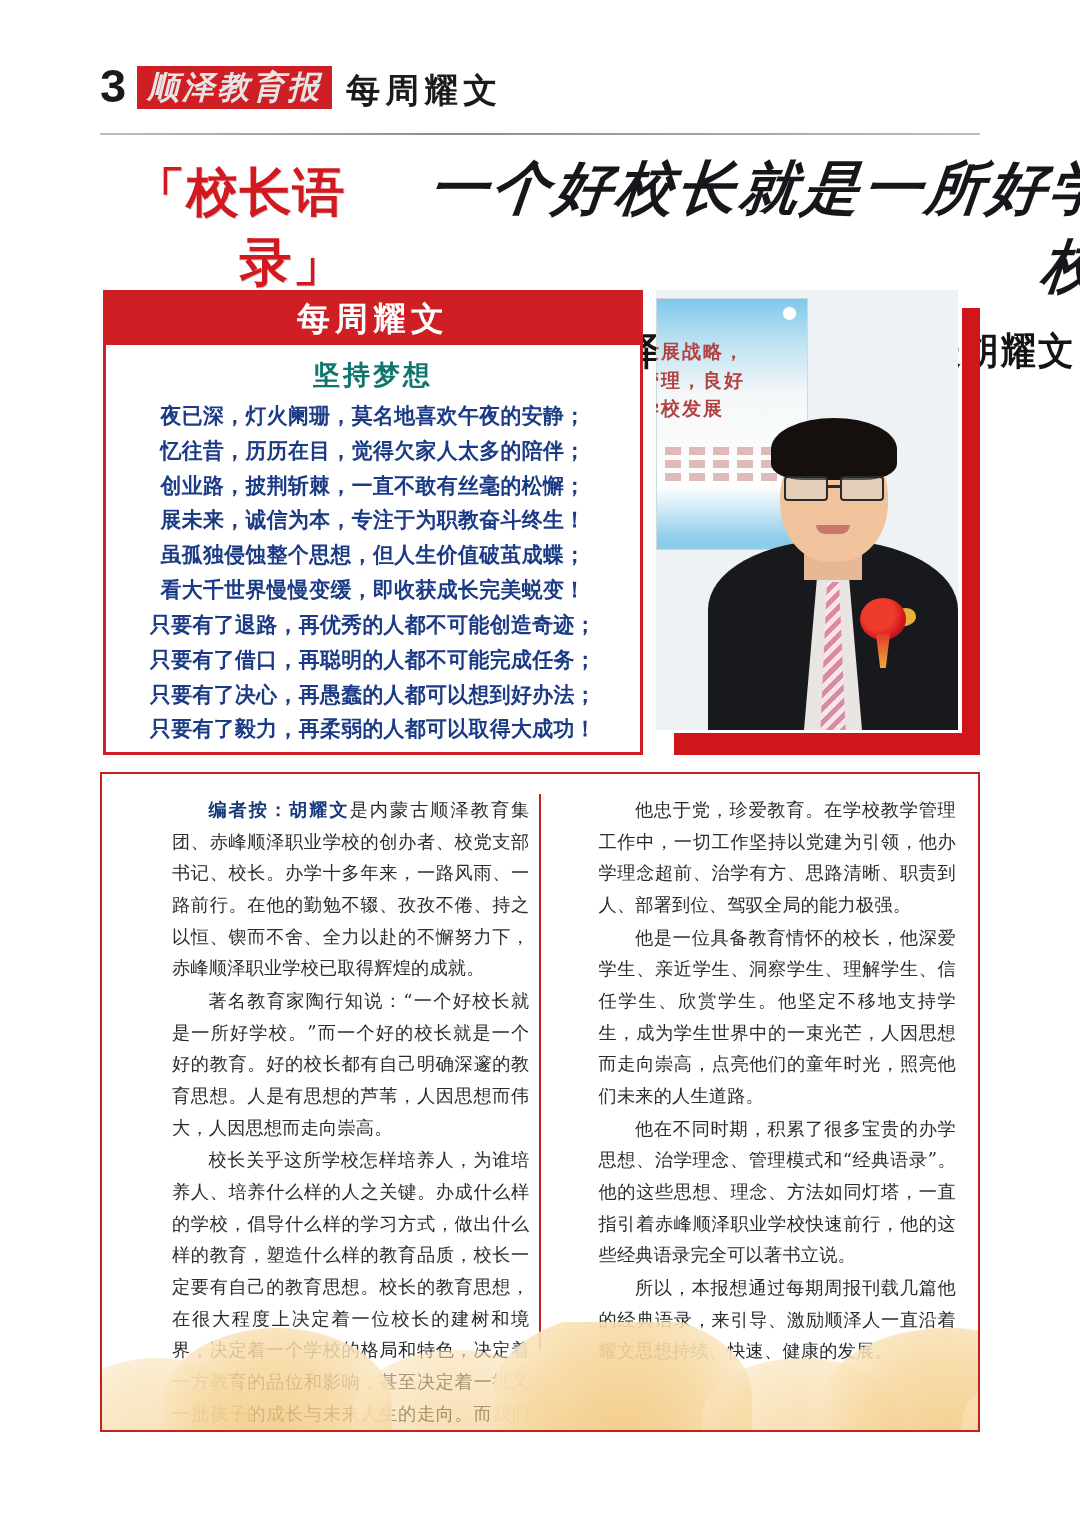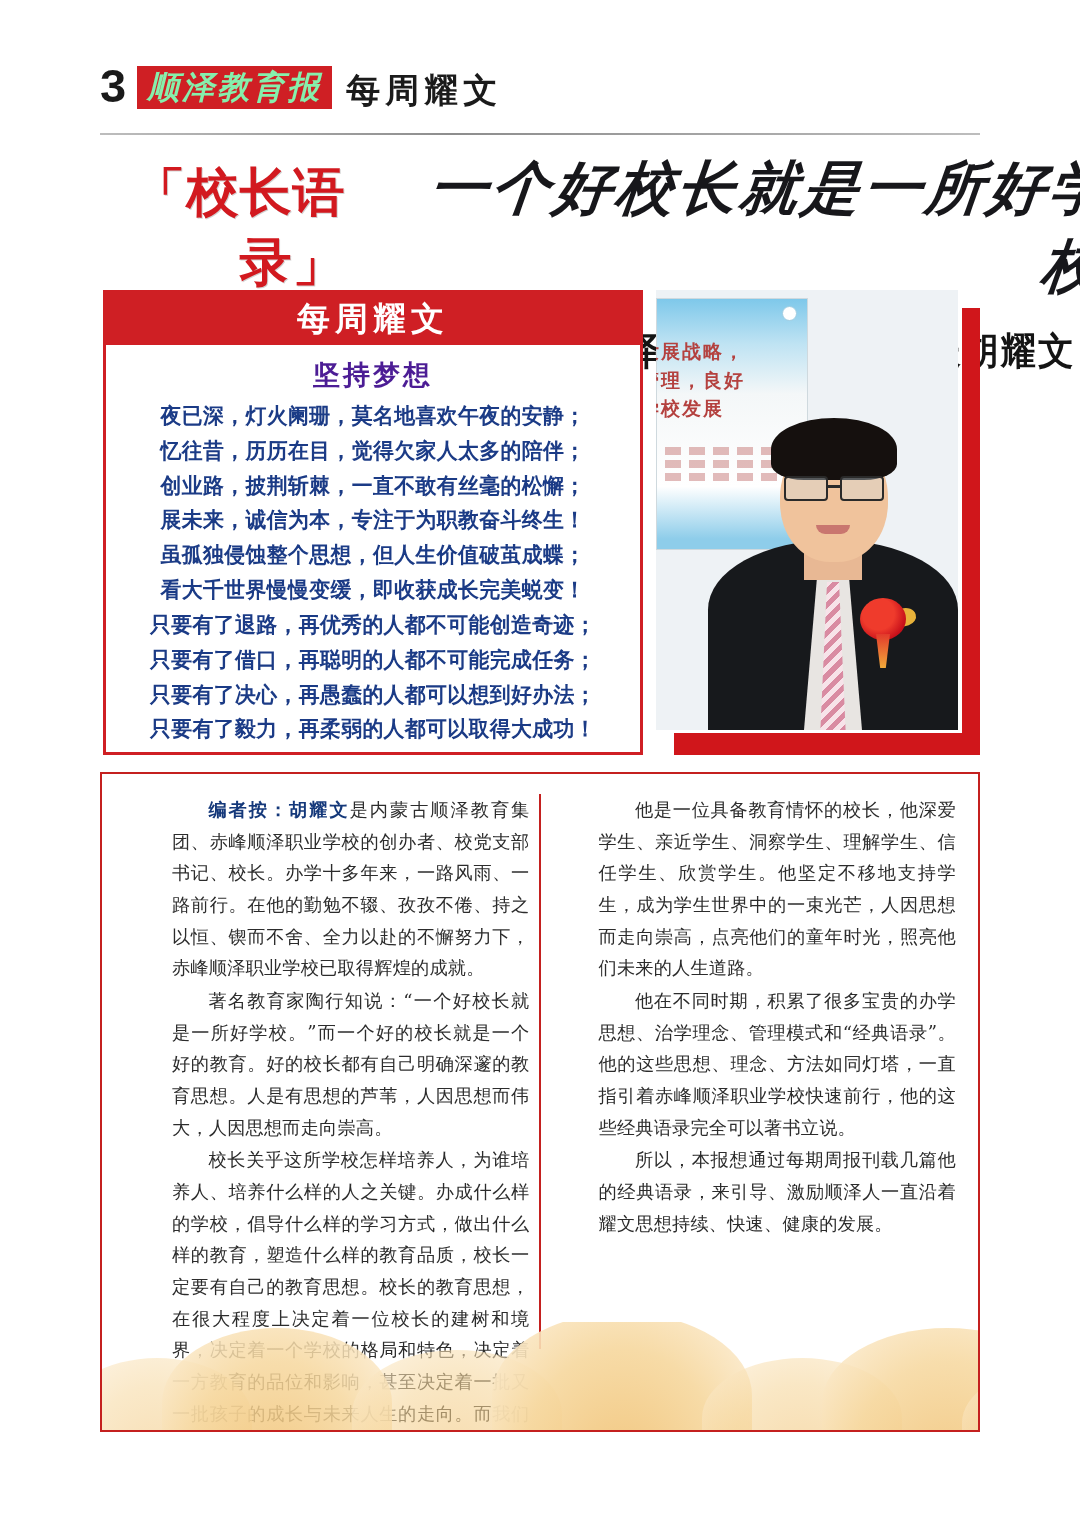--- a/index.html
+++ b/index.html
@@ -17,21 +17,21 @@
   }
   .mast-inner {
     position:absolute; left:100px; top:62px; display:flex; align-items:flex-end;
   }
   .page-num {
     font-size:47px; font-weight:bold; color:#1a1a1a;
     font-family:"Liberation Sans", sans-serif;
     line-height:1; margin-right:12px; letter-spacing:-1px;
   }
   .mast-badge {
-    background:#cf1f24; color:#86efac;
+    background:#cf1f24; color:#e5e5e5;
     font-size:32px; font-weight:bold; letter-spacing:3px;
     padding:5px 10px 6px 10px; line-height:1;
     font-family:"DejaVu Serif", serif;
     font-style:italic;
   }
   .mast-sub {
     margin-left:14px; font-size:34px; font-weight:bold; color:#1b1b1b;
     letter-spacing:5px; line-height:1.05;
     font-family:"Liberation Sans", sans-serif;
   }
@@ -72,21 +72,21 @@
     position:absolute; left:3px; top:0; width:540px; height:465px;
     border:3px solid #cf1f24; background:#ffffff; box-sizing:border-box;
   }
   .poem-banner {
     height:52px; background:#cf1f24; color:#ffffff;
     display:flex; align-items:center; justify-content:center;
     font-size:33px; font-weight:bold; letter-spacing:5px;
     font-family:"Liberation Sans", sans-serif;
   }
   .poem-title {
-    text-align:center; color:#4c1d95; font-size:27px; font-weight:bold;
+    text-align:center; color:#0f766e; font-size:27px; font-weight:bold;
     letter-spacing:3px; margin:12px 0 6px 0;
     font-family:"Liberation Sans", sans-serif;
   }
   .poem-lines { padding:0 8px; }
   .poem-line {
     color:#1b3b86; font-size:21.5px; font-weight:bold;
     letter-spacing:0.4px; line-height:1.62; text-align:center;
     white-space:nowrap; font-family:"DejaVu Serif", serif;
     transform:scaleX(0.97);
   }
@@ -259,20 +259,21 @@
     <div class="col">
       <p class="lede"><b>编者按：</b><b>胡耀文</b><span>是内蒙古顺泽教育集团、赤峰顺泽职业学校的创办者、校党支部书记、校长。办学十多年来，一路风雨、一路前行。在他的勤勉不辍、孜孜不倦、持之以恒、锲而不舍、全力以赴的不懈努力下，赤峰顺泽职业学校已取得辉煌的成就。</span></p>
       <p>著名教育家陶行知说：“一个好校长就是一所好学校。”而一个好的校长就是一个好的教育。好的校长都有自己明确深邃的教育思想。人是有思想的芦苇，人因思想而伟大，人因思想而走向崇高。</p>
       <p>校长关乎这所学校怎样培养人，为谁培养人、培养什么样的人之关键。办成什么样的学校，倡导什么样的学习方式，做出什么样的教育，塑造什么样的教育品质，校长一定要有自己的教育思想。校长的教育思想，在很大程度上决定着一位校长的建树和境界，决定着一个学校的格局和特色，决定着一方教育的品位和影响，甚至决定着一批又一批孩子的成长与未来人生的走向。而我们的耀文校长就是一位极具教育情怀、教育品味，年轻有为的好校长。</p>
 
     </div>
     <div class="col-div">
         <span></span>
       </div>
     <div class="col">
+      <p>他忠于党，珍爱教育。在学校教学管理工作中，一切工作坚持以党建为引领，他办学理念超前、治学有方、思路清晰、职责到人、部署到位、驾驭全局的能力极强。</p>
       <p>他是一位具备教育情怀的校长，他深爱学生、亲近学生、洞察学生、理解学生、信任学生、欣赏学生。他坚定不移地支持学生，成为学生世界中的一束光芒，人因思想而走向崇高，点亮他们的童年时光，照亮他们未来的人生道路。</p>
       <p>他在不同时期，积累了很多宝贵的办学思想、治学理念、管理模式和“经典语录”。他的这些思想、理念、方法如同灯塔，一直指引着赤峰顺泽职业学校快速前行，他的这些经典语录完全可以著书立说。</p>
       <p>所以，本报想通过每期周报刊载几篇他的经典语录，来引导、激励顺泽人一直沿着耀文思想持续、快速、健康的发展。</p>
     </div>
   </div>
   <div class="deco">
       <span style="left: -40px; width: 190px; height: 120px; opacity: 0.55;"></span>
       <span style="left: 60px; width: 230px; height: 150px; opacity: 0.85;"></span>
       <span style="left: 250px; width: 210px; height: 128px; opacity: 0.6;"></span>
       <span style="left: 390px; width: 260px; height: 165px; opacity: 0.9;"></span>

